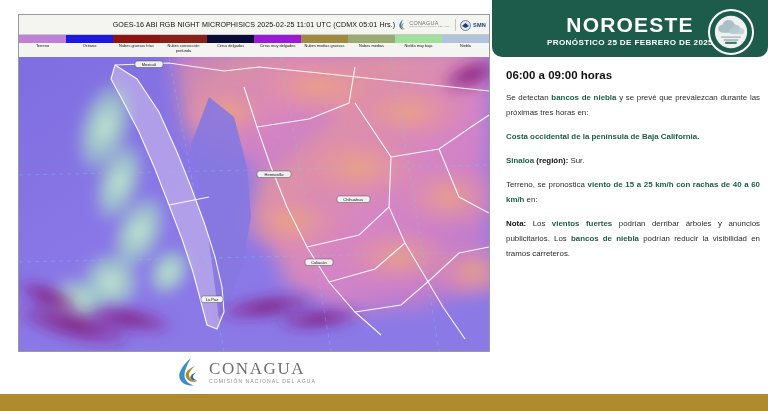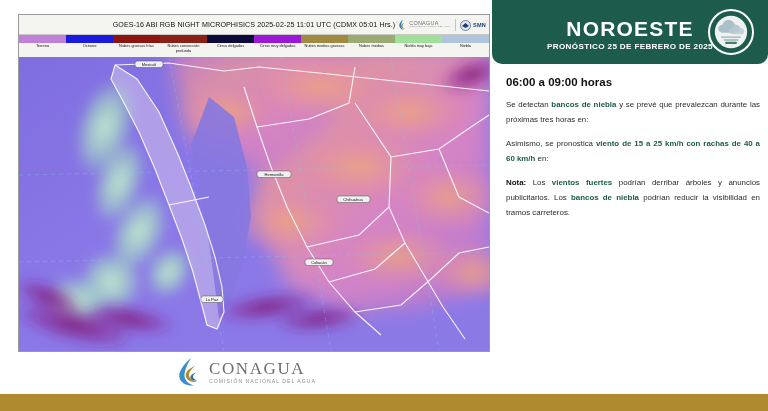--- a/index.html
+++ b/index.html
@@ -55,21 +55,21 @@
   
   .sat-img {
     position: relative; width: 100%; height: 294px;
     background: #8f7de0; overflow: hidden;
   }
   .sat-canvas { position: absolute; inset: 0; }
 
   
   .fc { position: absolute; left: 492px; top: 0; width: 276px; height: 411px; background: #fff; }
   .fc-head {
-    position: relative; width: 276px; height: 64px;
+    position: relative; width: 276px; height: 57px;
     background: #1d5c4a;
     border-bottom-left-radius: 10px; border-bottom-right-radius: 10px;
     display: flex; flex-direction: column; align-items: center; justify-content: center;
   }
   .fc-region {
     font-size: 21px; font-weight: bold; color: #ffffff;
     letter-spacing: 1.2px; line-height: 23px; margin-top: 3px;
   }
   .fc-sub {
     font-size: 8.1px; font-weight: bold; color: #ffffff;
@@ -316,21 +316,23 @@
           </g>
           <rect x="13" y="31.5" width="14" height="2.6" rx="1.3" fill="#1d5c4a" opacity=".8"></rect>
         </svg>
       </div>
     </div>
 
     <div class="fc-body">
       <div class="fc-time">06:00 a 09:00 horas</div>
       <div id="fc-paragraphs">
           <div class="fc-p"><span>Se detectan </span><span class="hl">bancos de  niebla</span><span> y se prevé que prevalezcan durante las próximas tres horas en:</span></div>
-          <div class="fc-p"><span>Asimismo, se pronostica </span><span class="hl">viento de 15 a 25 km/h con rachas de 40 a 60 km/h</span><span> en:</span></div>
+          <div class="fc-p"><span class="hl">Costa occidental de la península de Baja California.</span></div>
+          <div class="fc-p"><span class="hl">Sinaloa </span><span class="bk">(región):</span><span> Sur.</span></div>
+          <div class="fc-p"><span>Terreno, se pronostica </span><span class="hl">viento de 15 a 25 km/h con rachas de 40 a 60 km/h</span><span> en:</span></div>
           <div class="fc-p"><span class="bk">Nota:</span><span> Los </span><span class="hl">vientos fuertes</span><span> podrían derribar árboles y anuncios publicitarios. Los </span><span class="hl">bancos de niebla</span><span> podrían reducir la visibilidad en tramos carreteros.</span></div>
         </div>
     </div>
   </div>
 
   <div class="foot-logo">
     <svg class="wave-lg" viewBox="0 0 26 30">
       <path d="M15 1 C7 8 2 15 3.5 21 C5 26.5 11 29 18 28.5 C12 26.5 8.5 23 8.5 18.5 C8.5 13.5 11.5 7 15 1 Z" fill="#3b8fc9"></path>
       <path d="M19 9 C12.5 11.5 8.5 15.5 10 20 C11.2 23.6 16 25.6 21 24.8 C16 23.6 13 21 13 18 C13 14.8 16 11.5 19 9 Z" fill="#b08a2e"></path>
       <path d="M20 15.5 C16 16.8 13.8 19 14.6 21.3 C15.4 23.2 18.2 24 21 23.4 C18.4 22.6 17 21.2 17 19.6 C17 18.2 18.4 16.6 20 15.5 Z" fill="#2f6f9e"></path>

